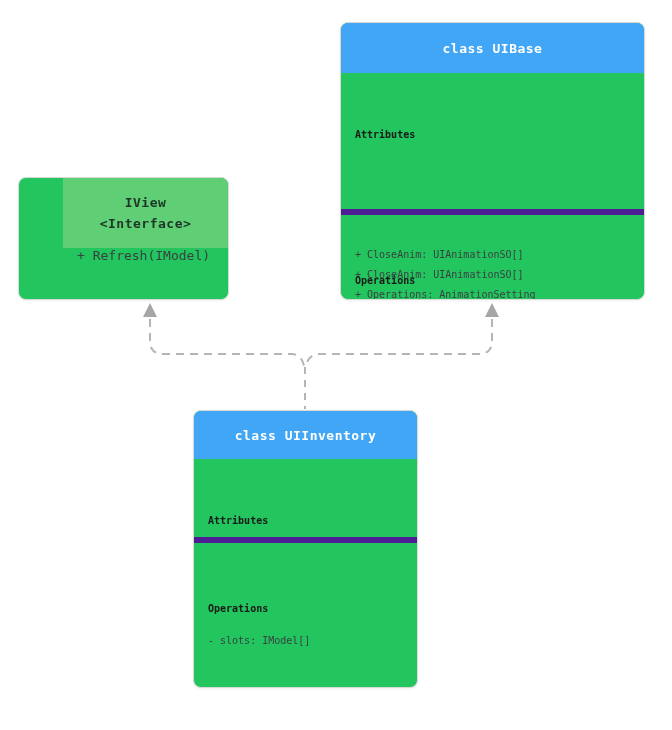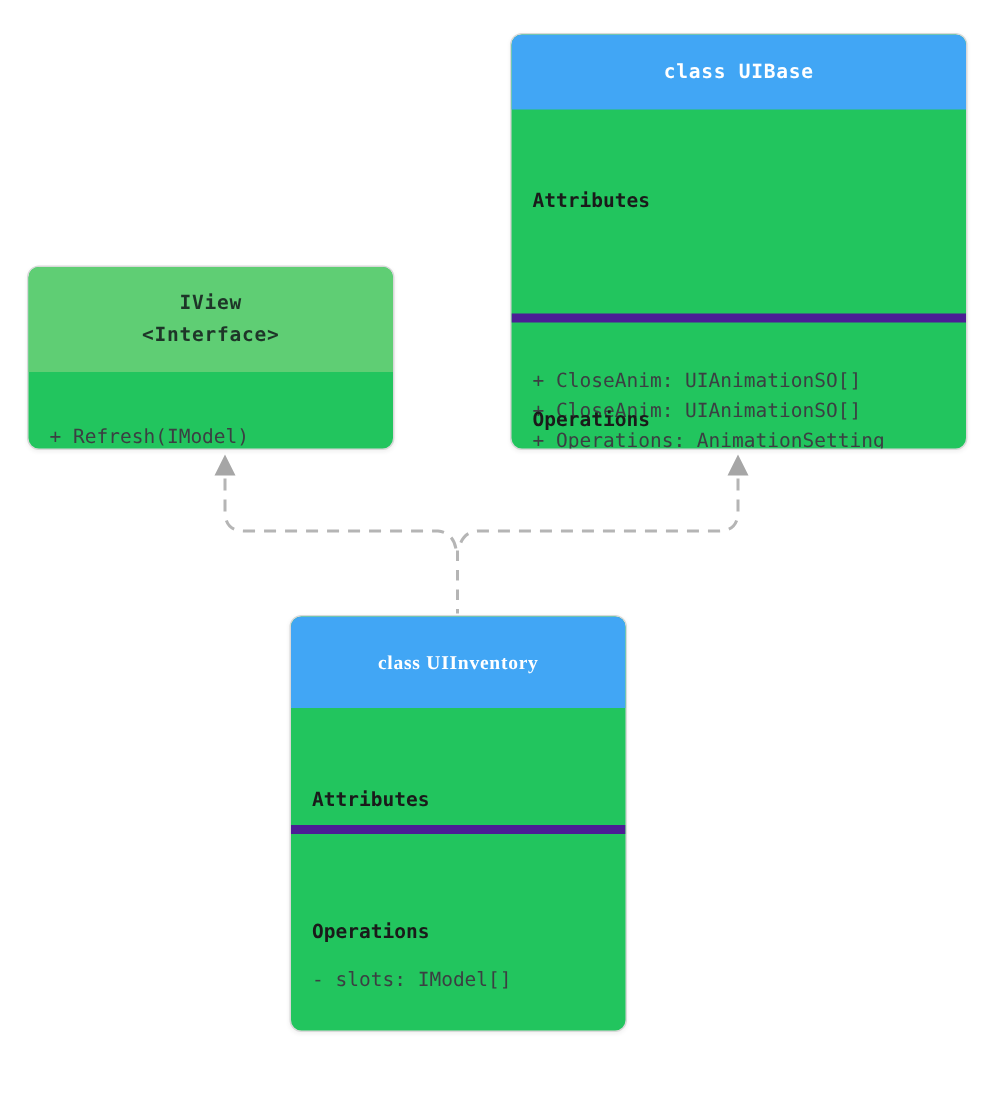--- a/index.html
+++ b/index.html
@@ -59,44 +59,44 @@
     background: var(--header-blue, #41a6f5);
     color: #ffffff;
   }
   .header-green {
     background: var(--header-green, #5fce74);
     color: var(--green-header-text, #1e3528);
   }
   .section {
     box-sizing: border-box;
     padding: 12px 14px 8px 14px;
-    font-size: 13px;
+    font-size: 10px;
     line-height: 20px;
     color: var(--body-text, #3b3f42);
     white-space: pre;
   }
   .section + .section {
     border-top: 6px solid #4c1d95;
     padding-top: 16px;
   }
   .section-label {
     font-weight: bold;
     color: var(--label-text, #1a1a1a);
   }
   .member-row { }
   
   #box-uibase      { left: 340px; top: 22px;  width: 305px; height: 278px; }
   #uibase-header   { height: 50px; }
   #uibase-attrs    { height: 136px; }
   #uibase-ops      { flex: 1; }
-  #box-iview       { left: 18px;  top: 177px; width: 245px; height: 123px; }
+  #box-iview       { left: 18px;  top: 177px; width: 211px; height: 123px; padding-left: 44px; }
   #iview-header    { height: 70px; }
-  #iview-body      { flex: 1; display: flex; align-items: flex-end; padding: 0 14px; font-size: 13px; color: var(--body-text, #3b3f42); white-space: pre; }
+  #iview-body      { flex: 1; display: flex; align-items: flex-start; padding: 0 14px; font-size: 13px; color: var(--body-text, #3b3f42); white-space: pre; }
   #box-uiinventory { left: 193px; top: 410px; width: 225px; height: 278px; }
-  #uiinventory-header { height: 61px; font-family: Liberation Serif, serif; }
+  #uiinventory-header { height: 48px; }
   #uiinventory-attrs  { height: 78px; }
   #uiinventory-ops    { flex: 1; }
 </style>
 </head>
 <body>
 
 <div class="canvas">
 
   <svg class="connectors" viewBox="0 0 672 730">
 

